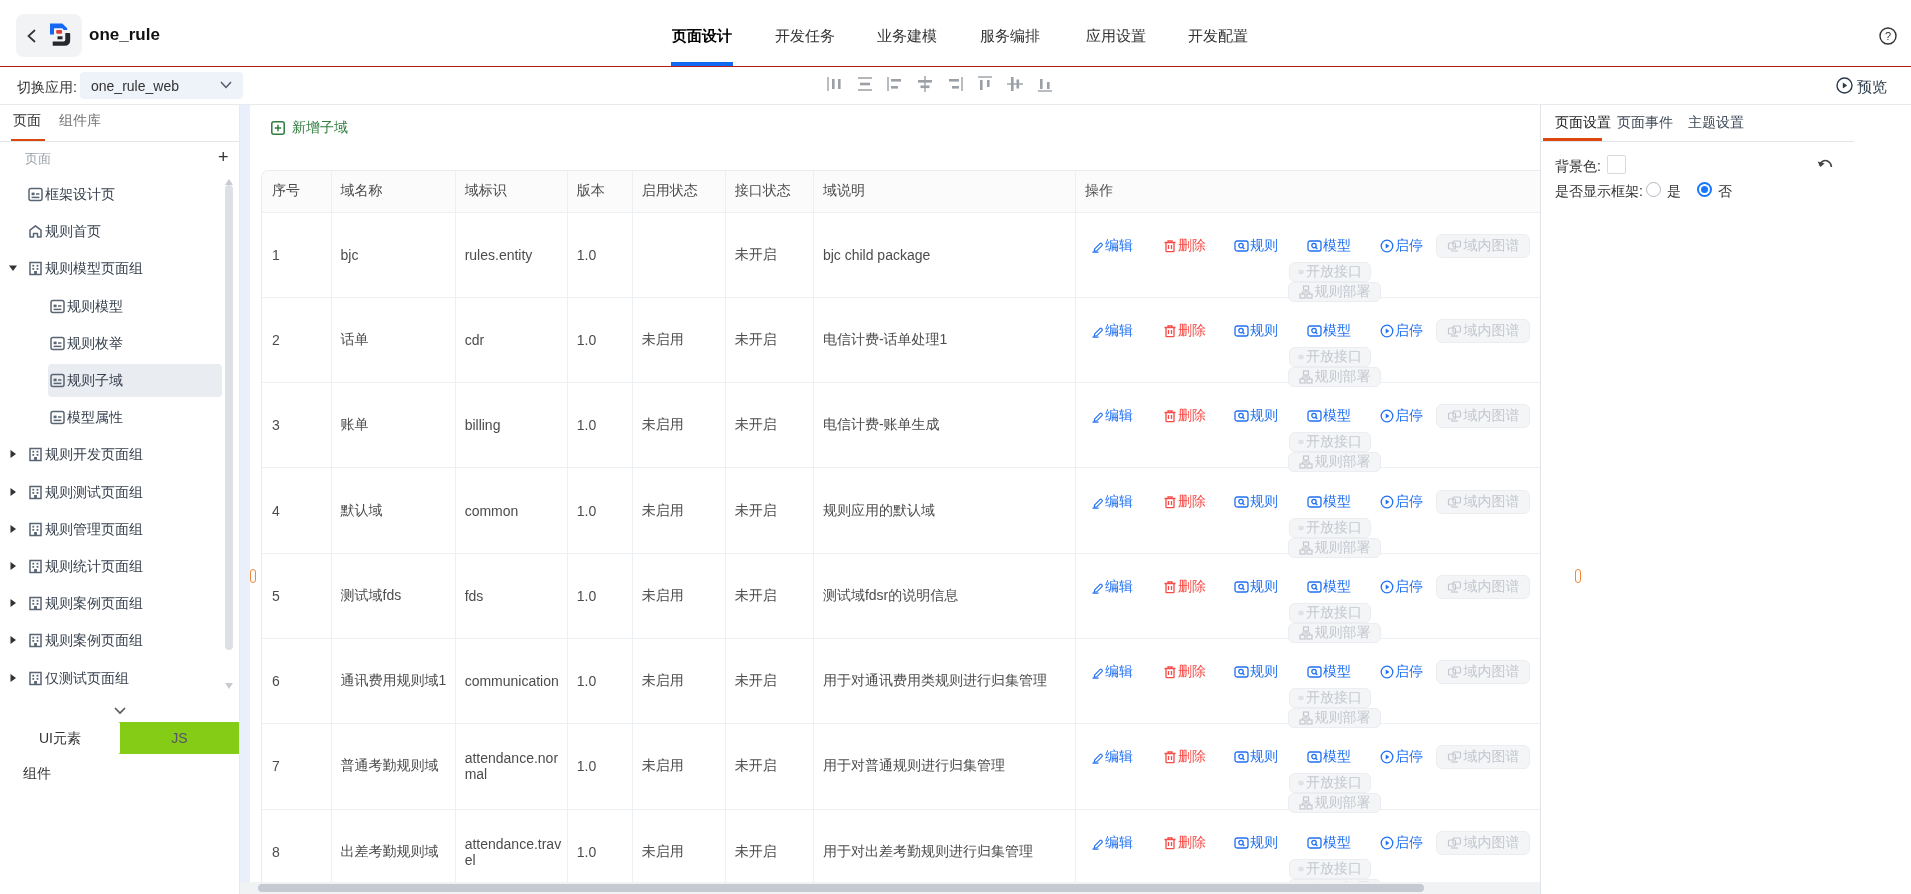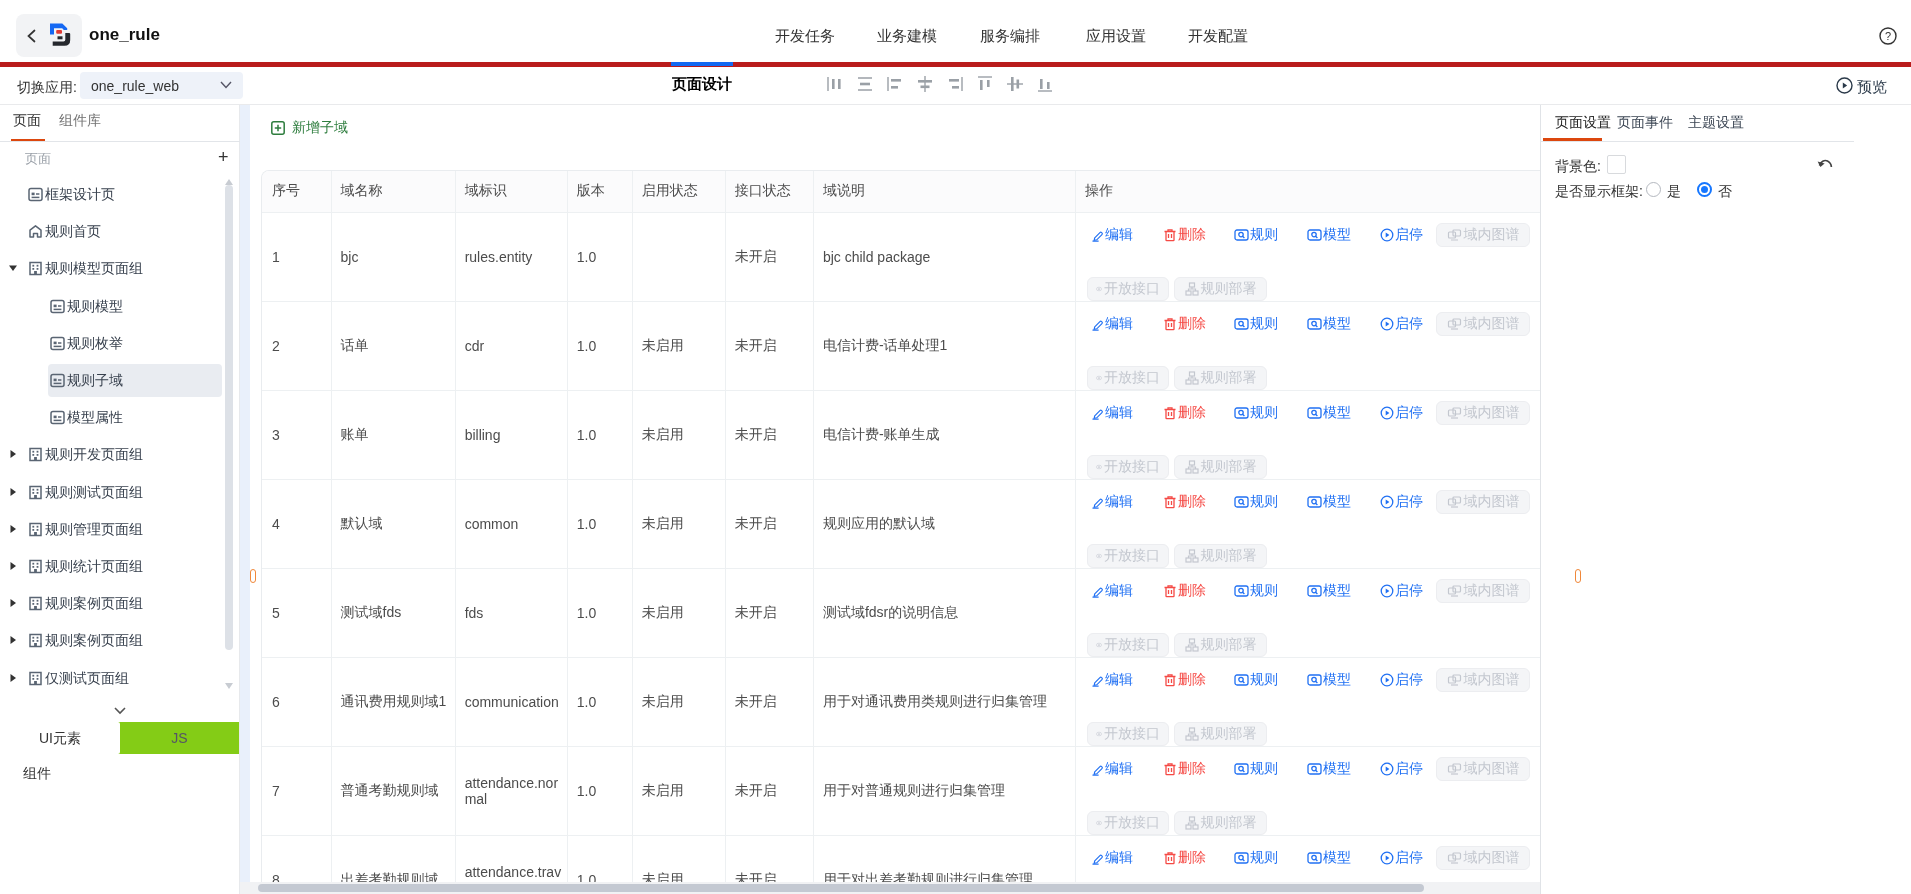--- a/index.html
+++ b/index.html
@@ -2,25 +2,25 @@
 <html><head>
 <meta charset="utf-8">
 <style>
 * { margin:0; padding:0; box-sizing:border-box; }
 html,body { width:1911px; height:894px; overflow:hidden; background:#fff;
   font-family:"Liberation Sans", sans-serif; }
 .abs { position:absolute; }
 
 
 #header { position:absolute; left:0; top:0; width:1911px; height:67px; background:#fff;
-  border-bottom:5px solid #b91c1c; z-index:10; }
+  border-bottom:1px solid #b91c1c; z-index:10; }
 #logoTile { position:absolute; left:16px; top:14px; width:66px; height:43px; background:#f2f3f5; border-radius:8px; }
 #appName { position:absolute; left:89px; top:25px; font-size:17px; font-weight:bold; color:#111; }
 .topTab { position:absolute; top:27px; font-size:15px; color:#333; }
-.topTab.active { font-weight:bold; color:#000;margin-top:48px; }
+.topTab.active { font-weight:bold; color:#000; }
 #tabUnderline { position:absolute; left:671px; top:62px; width:62px; height:4px; background:#1269f2; }
 
 
 #toolbar { position:absolute; left:0; top:67px; width:1911px; height:38px; background:#fff;
   border-bottom:1px solid #e9eaec; z-index:9; }
 #switchLabel { position:absolute; left:17px; top:12px; font-size:14px; color:#333; }
 #appSelect { position:absolute; left:80px; top:5px; width:163px; height:27px; background:#eef2f9;
   border-radius:4px; }
 #appSelect span { position:absolute; left:11px; top:6px; font-size:14px; color:#333; }
 #preview { position:absolute; left:1857px; top:11px; font-size:15px; color:#2b3a4a; }
@@ -57,21 +57,21 @@
 table { border-collapse:collapse; table-layout:fixed; width:1311px; font-size:14px; color:#4c4c4c; }
 th, td { border:1px solid #edf0f2; padding:0 2px 0 9px; text-align:left; font-weight:normal; vertical-align:middle; }
 th { height:41px; background:#fbfbfc; color:#4c4c4c; }
 td { height:85.3px; }
 table tr > *:first-child { border-left:none; }
 table tr > *:last-child { border-right:none; }
 table tr:first-child > * { border-top:none; }
 .idcol { padding-left:10px; }
 .opcell { padding:0 0 0 15px; }
 .l1 { display:flex; align-items:center; height:24px; margin-top:10px; }
-.l2 { display:flex; align-items:center; height:24px; margin-top:30px; }
+.l2 { display:flex; align-items:center; height:24px; margin-top:4px;flex-direction:column; }
 .alink { display:inline-flex; align-items:center; color:#2070f3; white-space:nowrap; }
 .alink svg { margin-right:1px; }
 .alink.red { color:#f54a45; }
 .gbtn { display:inline-flex; align-items:center; justify-content:center; height:24px; background:#f4f5f7;
   border:1px solid #ecedf0; border-radius:6px; color:#c3c7cf; padding:0 8px; white-space:nowrap; }
 .gbtn svg { margin-right:2px; }
 .w-edit { width:42px; margin-right:30px; }
 .w-del { width:43px; margin-right:28px; }
 .w-rule { width:44px; margin-right:29px; }
 .w-model { width:44px; margin-right:29px; }

